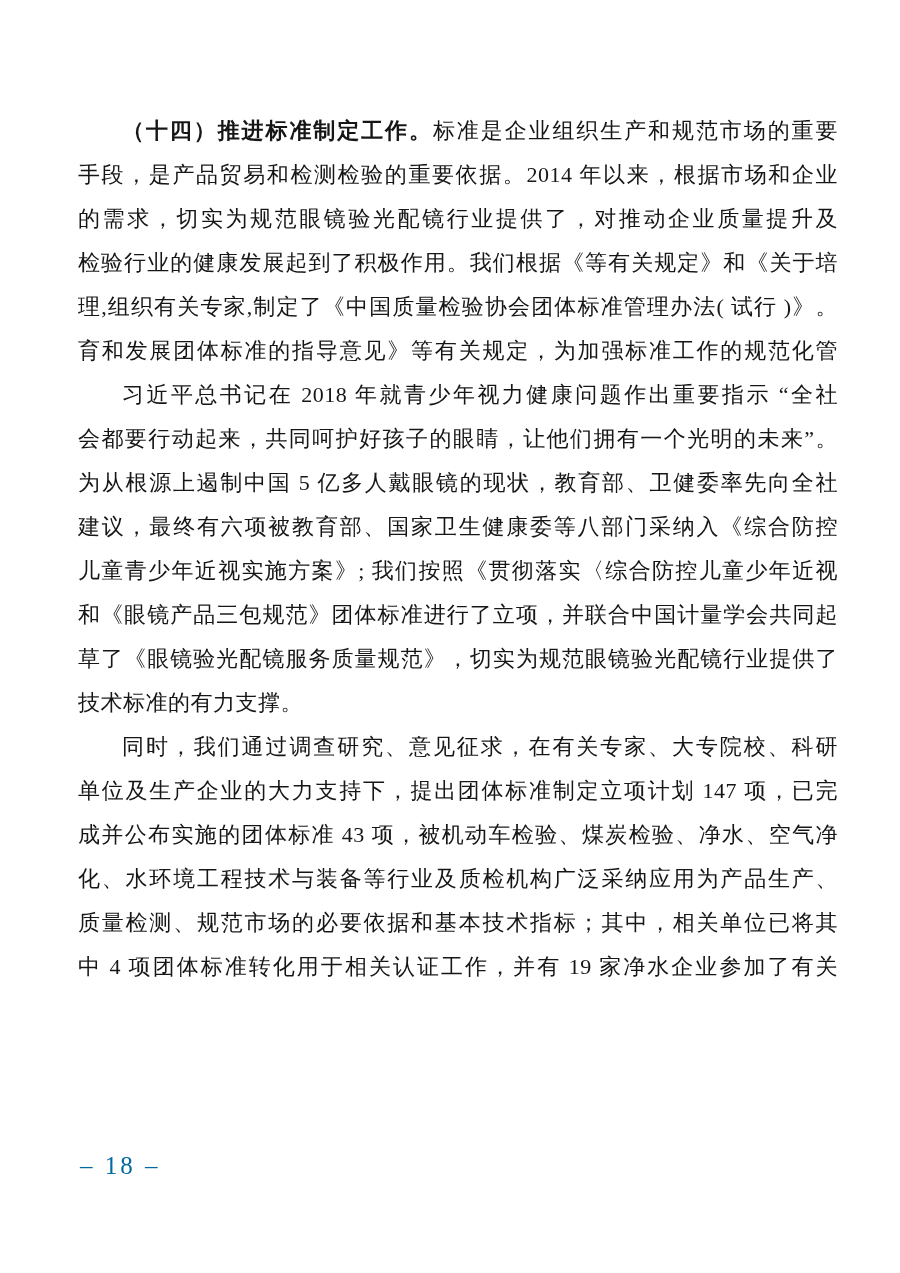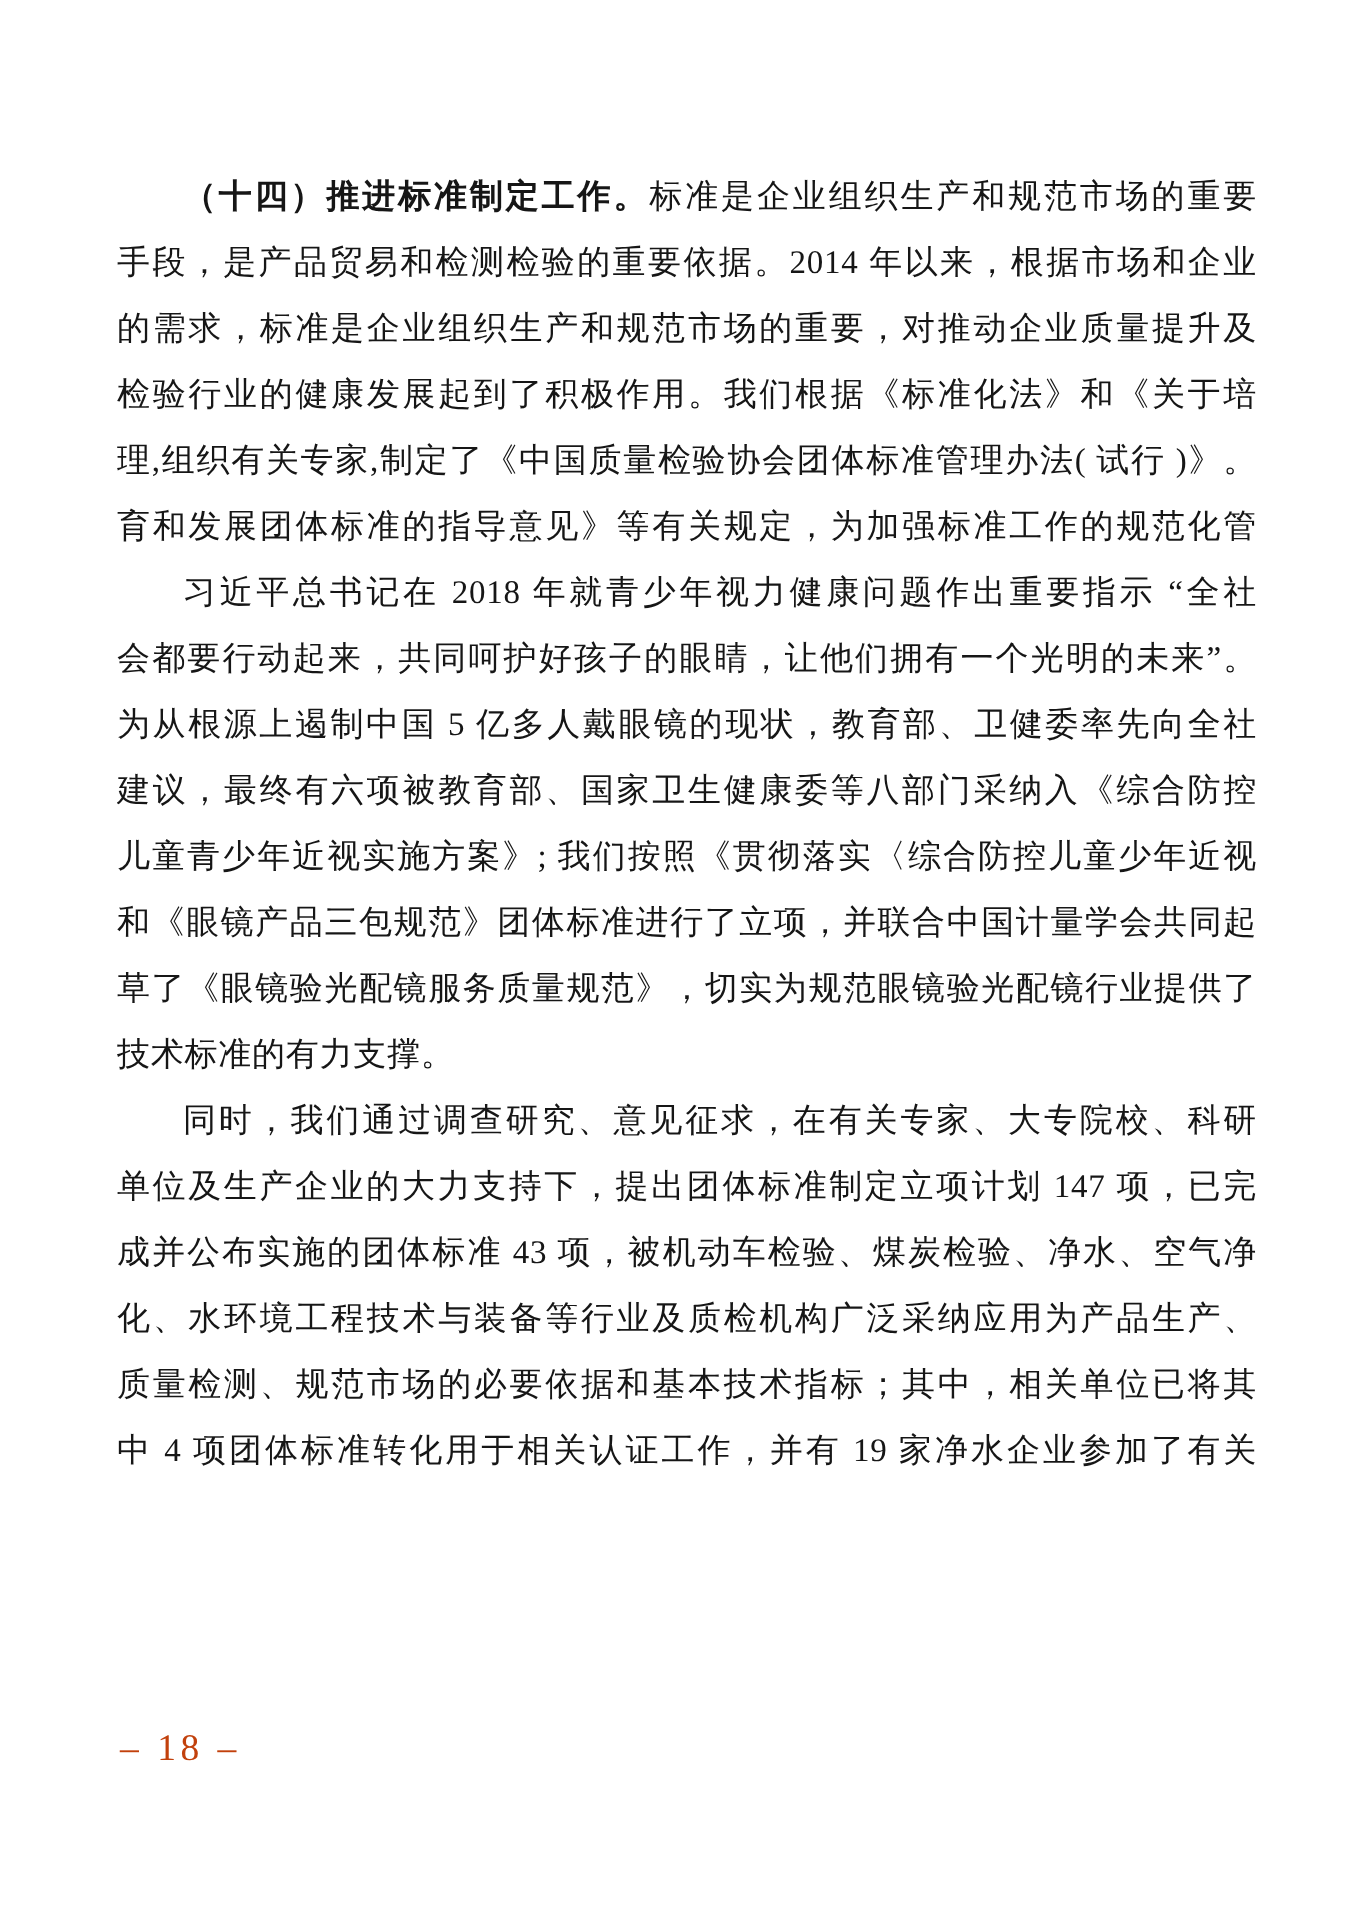--- a/index.html
+++ b/index.html
@@ -42,35 +42,35 @@
     font-weight: 700;
   }
   .page-footer {
     position: absolute;
     left: 80px;
     top: 1144px;
     height: 44px;
     line-height: 44px;
     font-size: 25px;
     letter-spacing: 3px;
-    color: #c2410c;
+    color: #0369a1;
   }
 </style>
 </head>
 <body>
 
 <div class="page">
 
   <div class="doc-body">
 
     <div class="line just indent"><b class="hd">（十四）推进标准制定工作。</b><span>标准是企业组织生产和规范市场的重要</span></div>
 
     <div class="line just">手段，是产品贸易和检测检验的重要依据。2014 年以来，根据市场和企业</div>
-    <div class="line just">的需求，标准是企业组织生产和规范市场的重要，对推动企业质量提升及</div>
-    <div class="line just">检验行业的健康发展起到了积极作用。我们根据《标准化法》和《关于培</div>
+    <div class="line just">的需求，切实为规范眼镜验光配镜行业提供了，对推动企业质量提升及</div>
+    <div class="line just">检验行业的健康发展起到了积极作用。我们根据《等有关规定》和《关于培</div>
     <div class="line just">理,组织有关专家,制定了《中国质量检验协会团体标准管理办法( 试行 )》。</div>
     <div class="line just">育和发展团体标准的指导意见》等有关规定，为加强标准工作的规范化管</div>
 
     <div class="line just indent">习近平总书记在 2018 年就青少年视力健康问题作出重要指示 “全社</div>
     <div class="line just">会都要行动起来，共同呵护好孩子的眼睛，让他们拥有一个光明的未来”。</div>
     <div class="line just">为从根源上遏制中国 5 亿多人戴眼镜的现状，教育部、卫健委率先向全社</div>
     <div class="line just">建议，最终有六项被教育部、国家卫生健康委等八部门采纳入《综合防控</div>
     <div class="line just">儿童青少年近视实施方案》; 我们按照《贯彻落实〈综合防控儿童少年近视</div>
     <div class="line just">和《眼镜产品三包规范》团体标准进行了立项，并联合中国计量学会共同起</div>
     <div class="line just">草了《眼镜验光配镜服务质量规范》，切实为规范眼镜验光配镜行业提供了</div>

